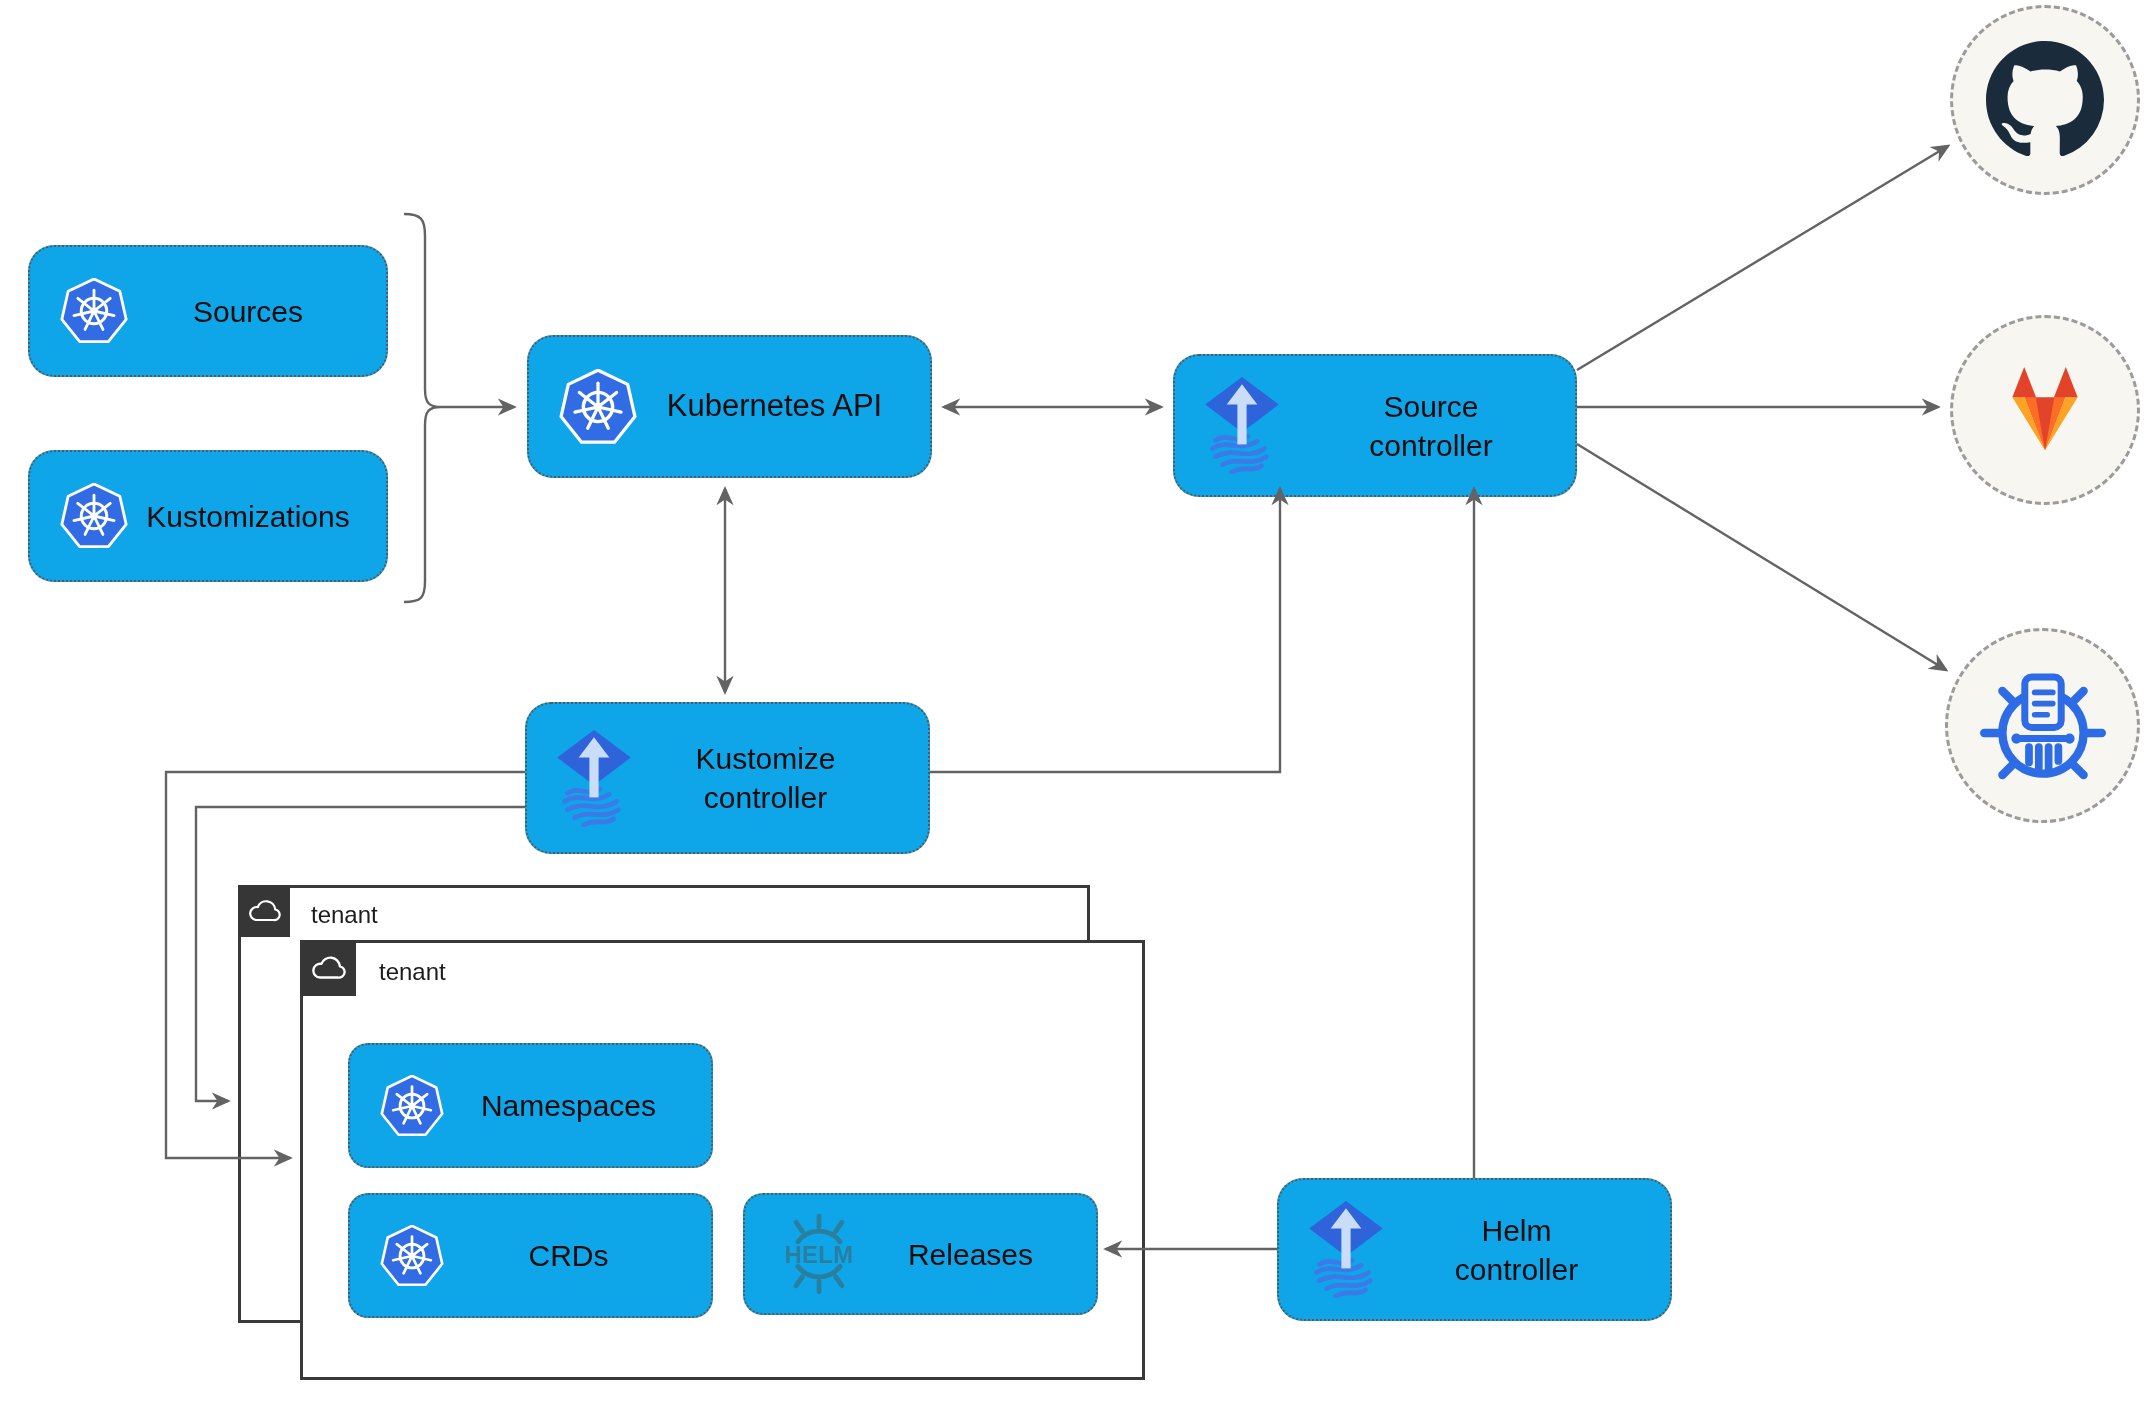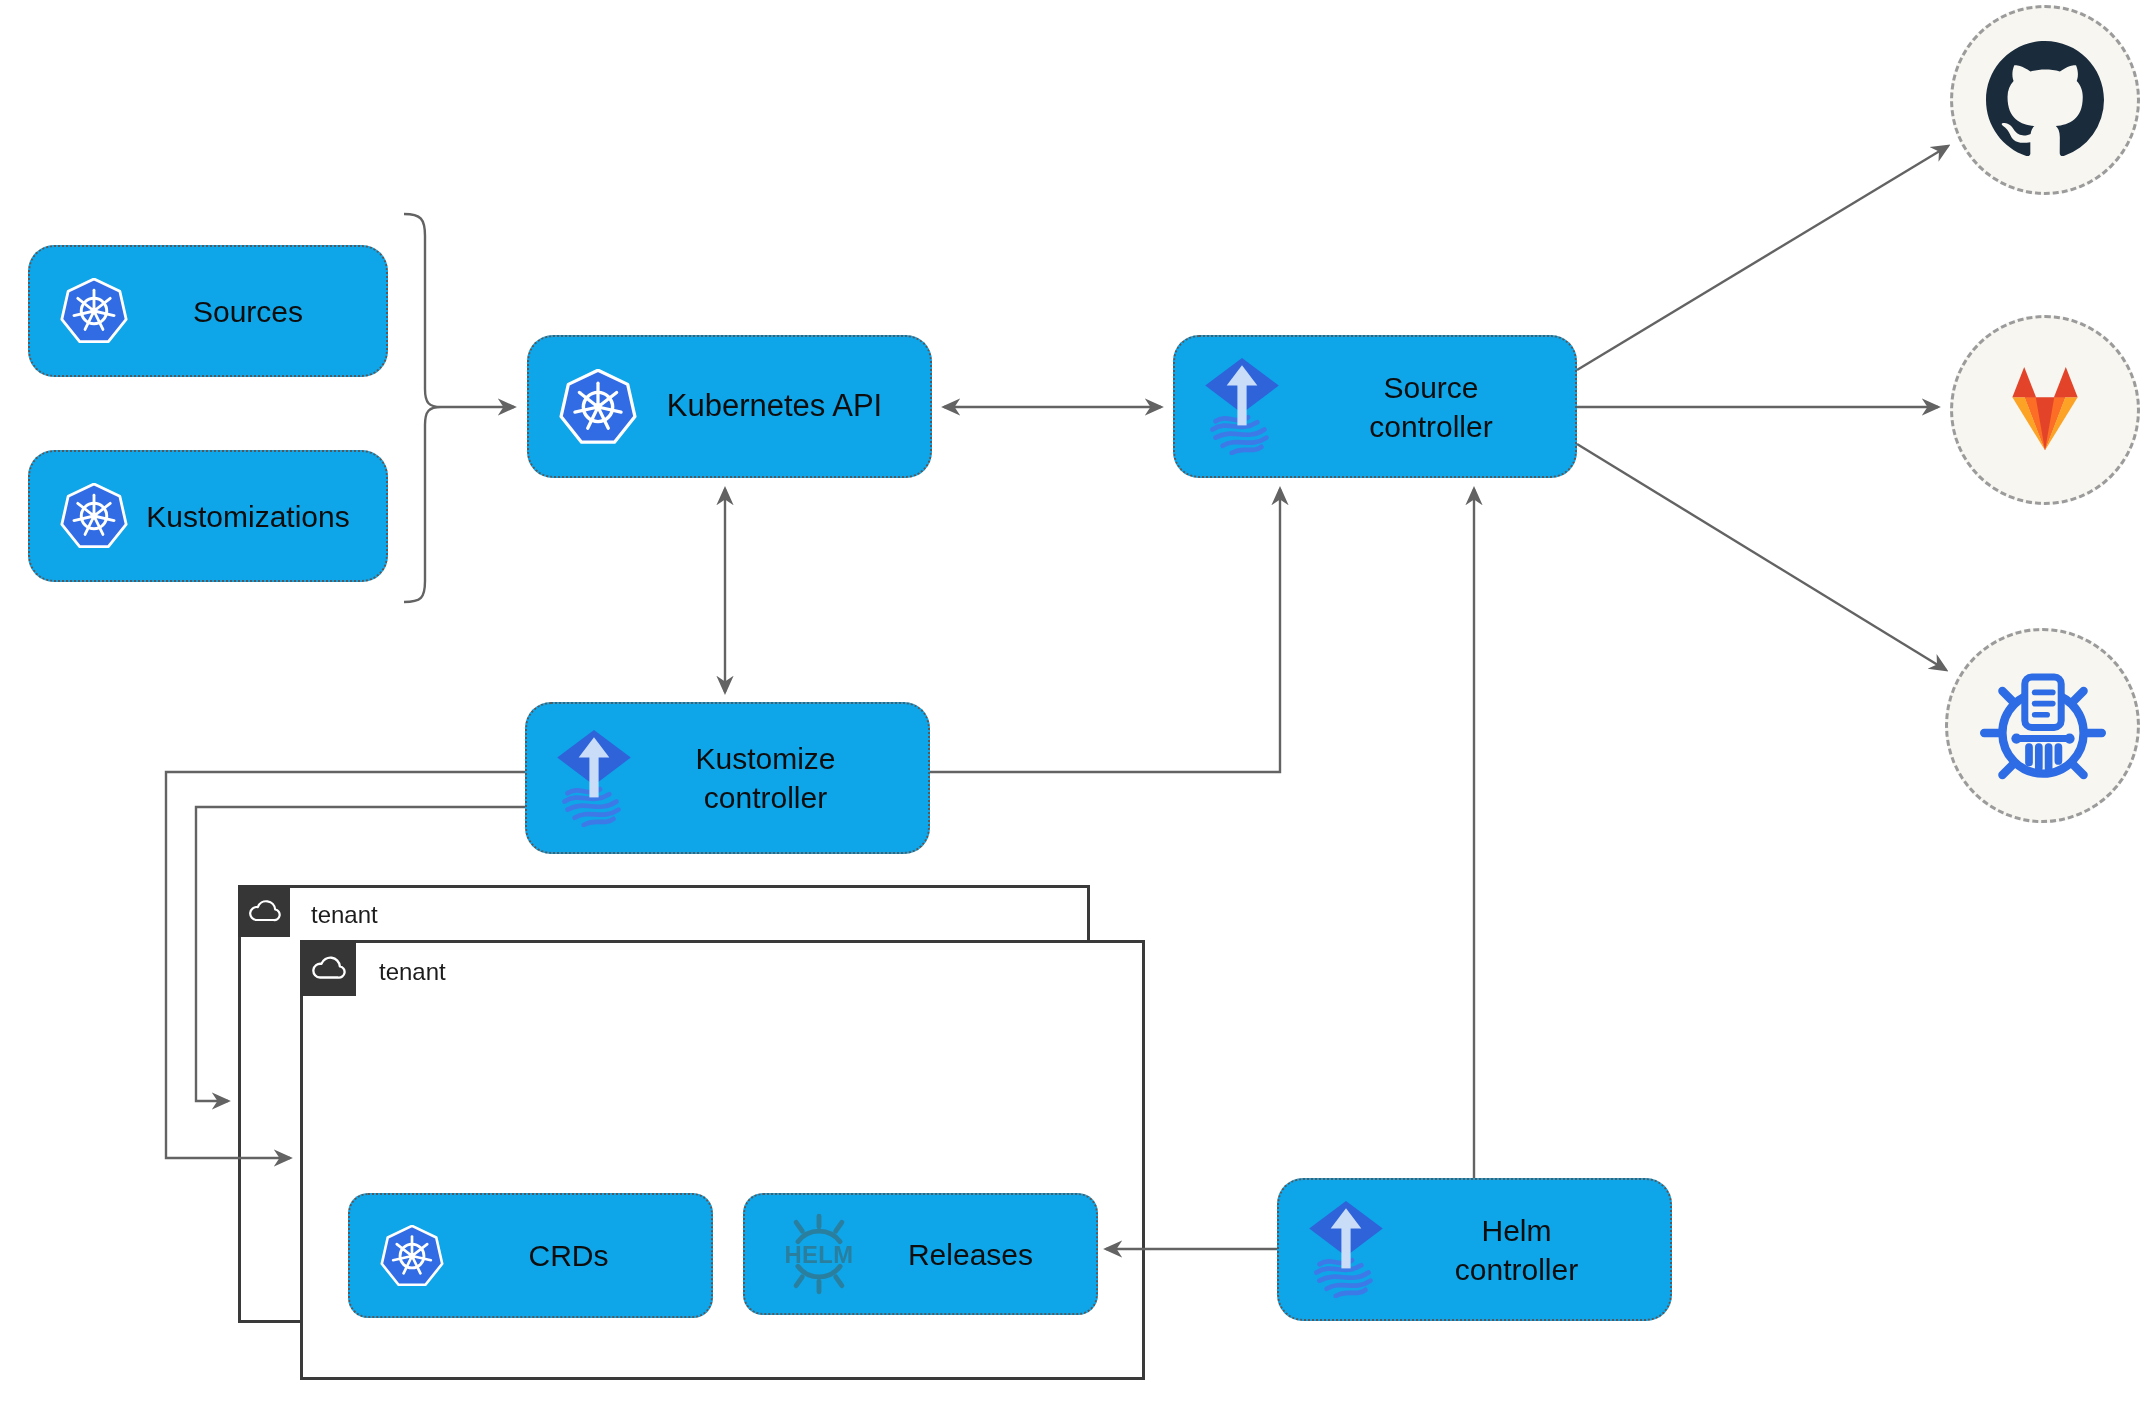--- a/index.html
+++ b/index.html
@@ -92,21 +92,21 @@
 
   <div class="node" style="left:527px;top:335px;width:405px;height:143px;">
     <span class="icon">
       <svg width="78" height="76" viewBox="0 0 72 70">
           <use href="#k8s-icon"></use>
         </svg>
       </span>
     <span class="label" style="font-size:31px;">Kubernetes API</span>
   </div>
 
-  <div class="node" style="left:1173px;top:335px;width:404px;height:143px;gap:36px;">
+  <div class="node" style="left:1173px;top:354px;width:404px;height:143px;gap:36px;">
     <span class="icon">
       <svg width="74" height="97" viewBox="0 0 72 95">
           <use href="#flux-icon"></use>
         </svg>
       </span>
     <span class="label wrap">Source controller</span>
   </div>
 
   <div class="node" style="left:525px;top:702px;width:405px;height:152px;">
     <span class="icon">
@@ -127,20 +127,28 @@
   </div>
 
   <div class="tenant" style="left:300px;top:940px;width:845px;height:440px;">
     <div class="tenant-tab" style="width:56px;height:56px;">
       <svg width="36" height="28" viewBox="0 0 34 26">
         <path d="M26.5 22h-17a6.5 6.5 0 1 1 1.3-12.9 9 9 0 0 1 17.4 2.4A5.3 5.3 0 0 1 26.5 22Z" fill="none" stroke="#ffffff" stroke-width="2.2" stroke-linejoin="round"></path>
       </svg>
     </div>
     <div class="tenant-label" style="left:76px;top:15px;">tenant</div>
 
+    <div class="node mini" style="left:45px;top:100px;width:365px;height:125px;">
+      <span class="icon">
+        <svg width="64" height="62" viewBox="0 0 72 70">
+            <use href="#k8s-icon"></use>
+          </svg>
+        </span>
+      <span class="label">Namespaces</span>
+    </div>
     <div class="node mini" style="left:45px;top:250px;width:365px;height:125px;">
       <span class="icon">
         <svg width="64" height="62" viewBox="0 0 72 70">
             <use href="#k8s-icon"></use>
           </svg>
         </span>
       <span class="label">CRDs</span>
     </div>
     <div class="node mini" style="left:440px;top:250px;width:355px;height:122px;">
       <span class="icon">

